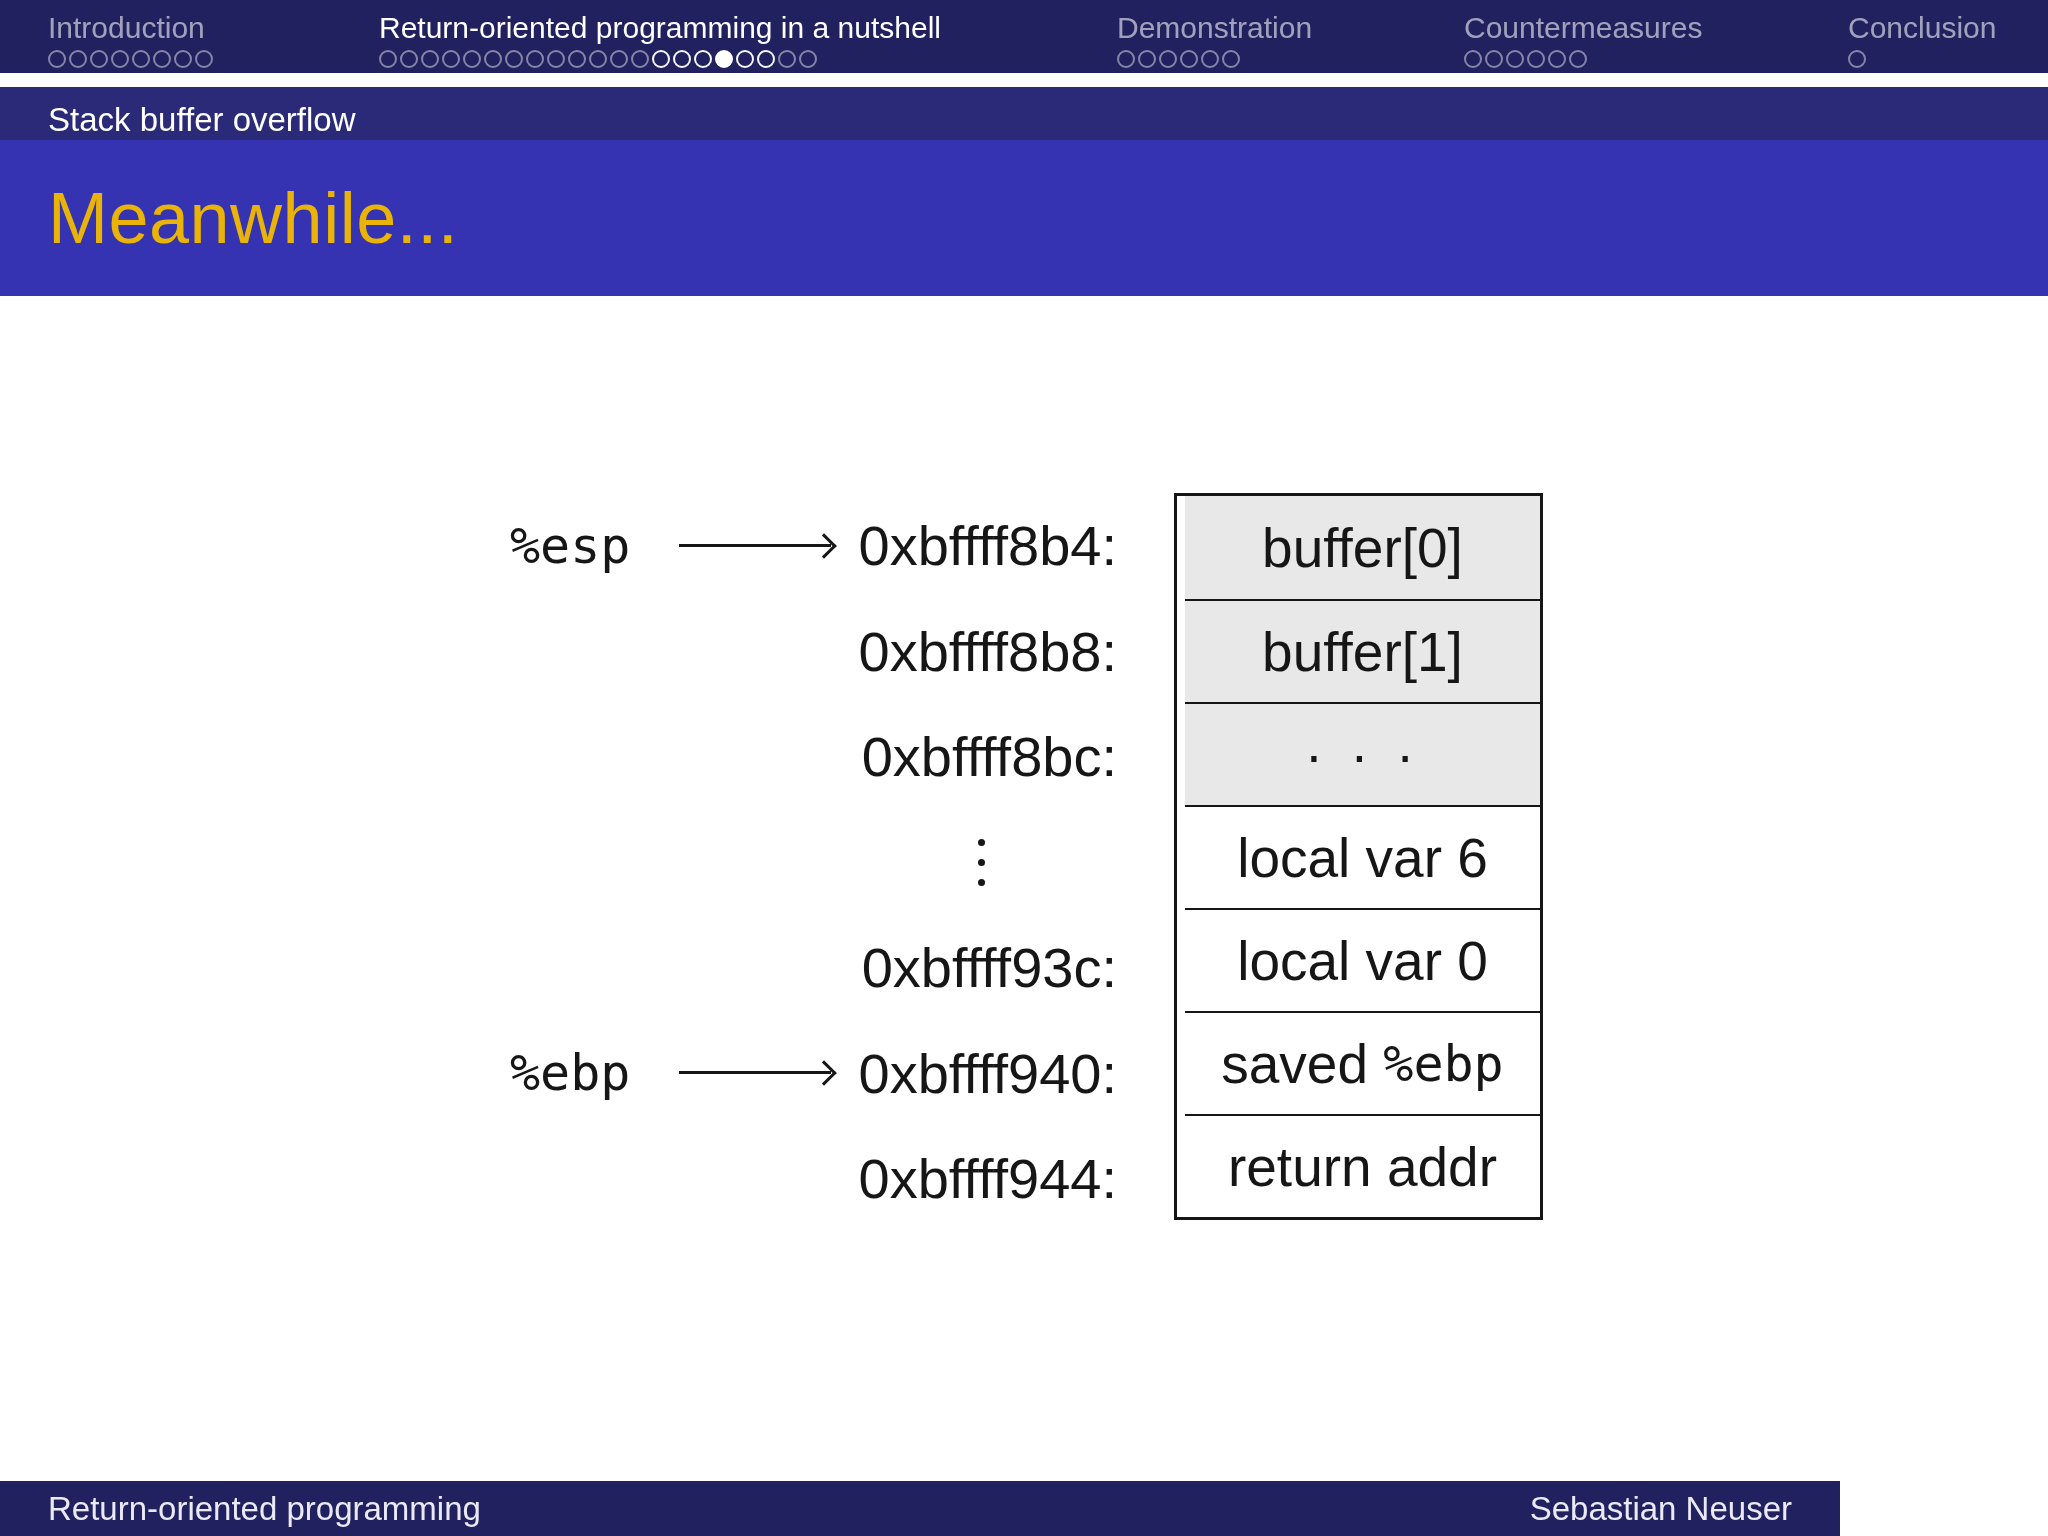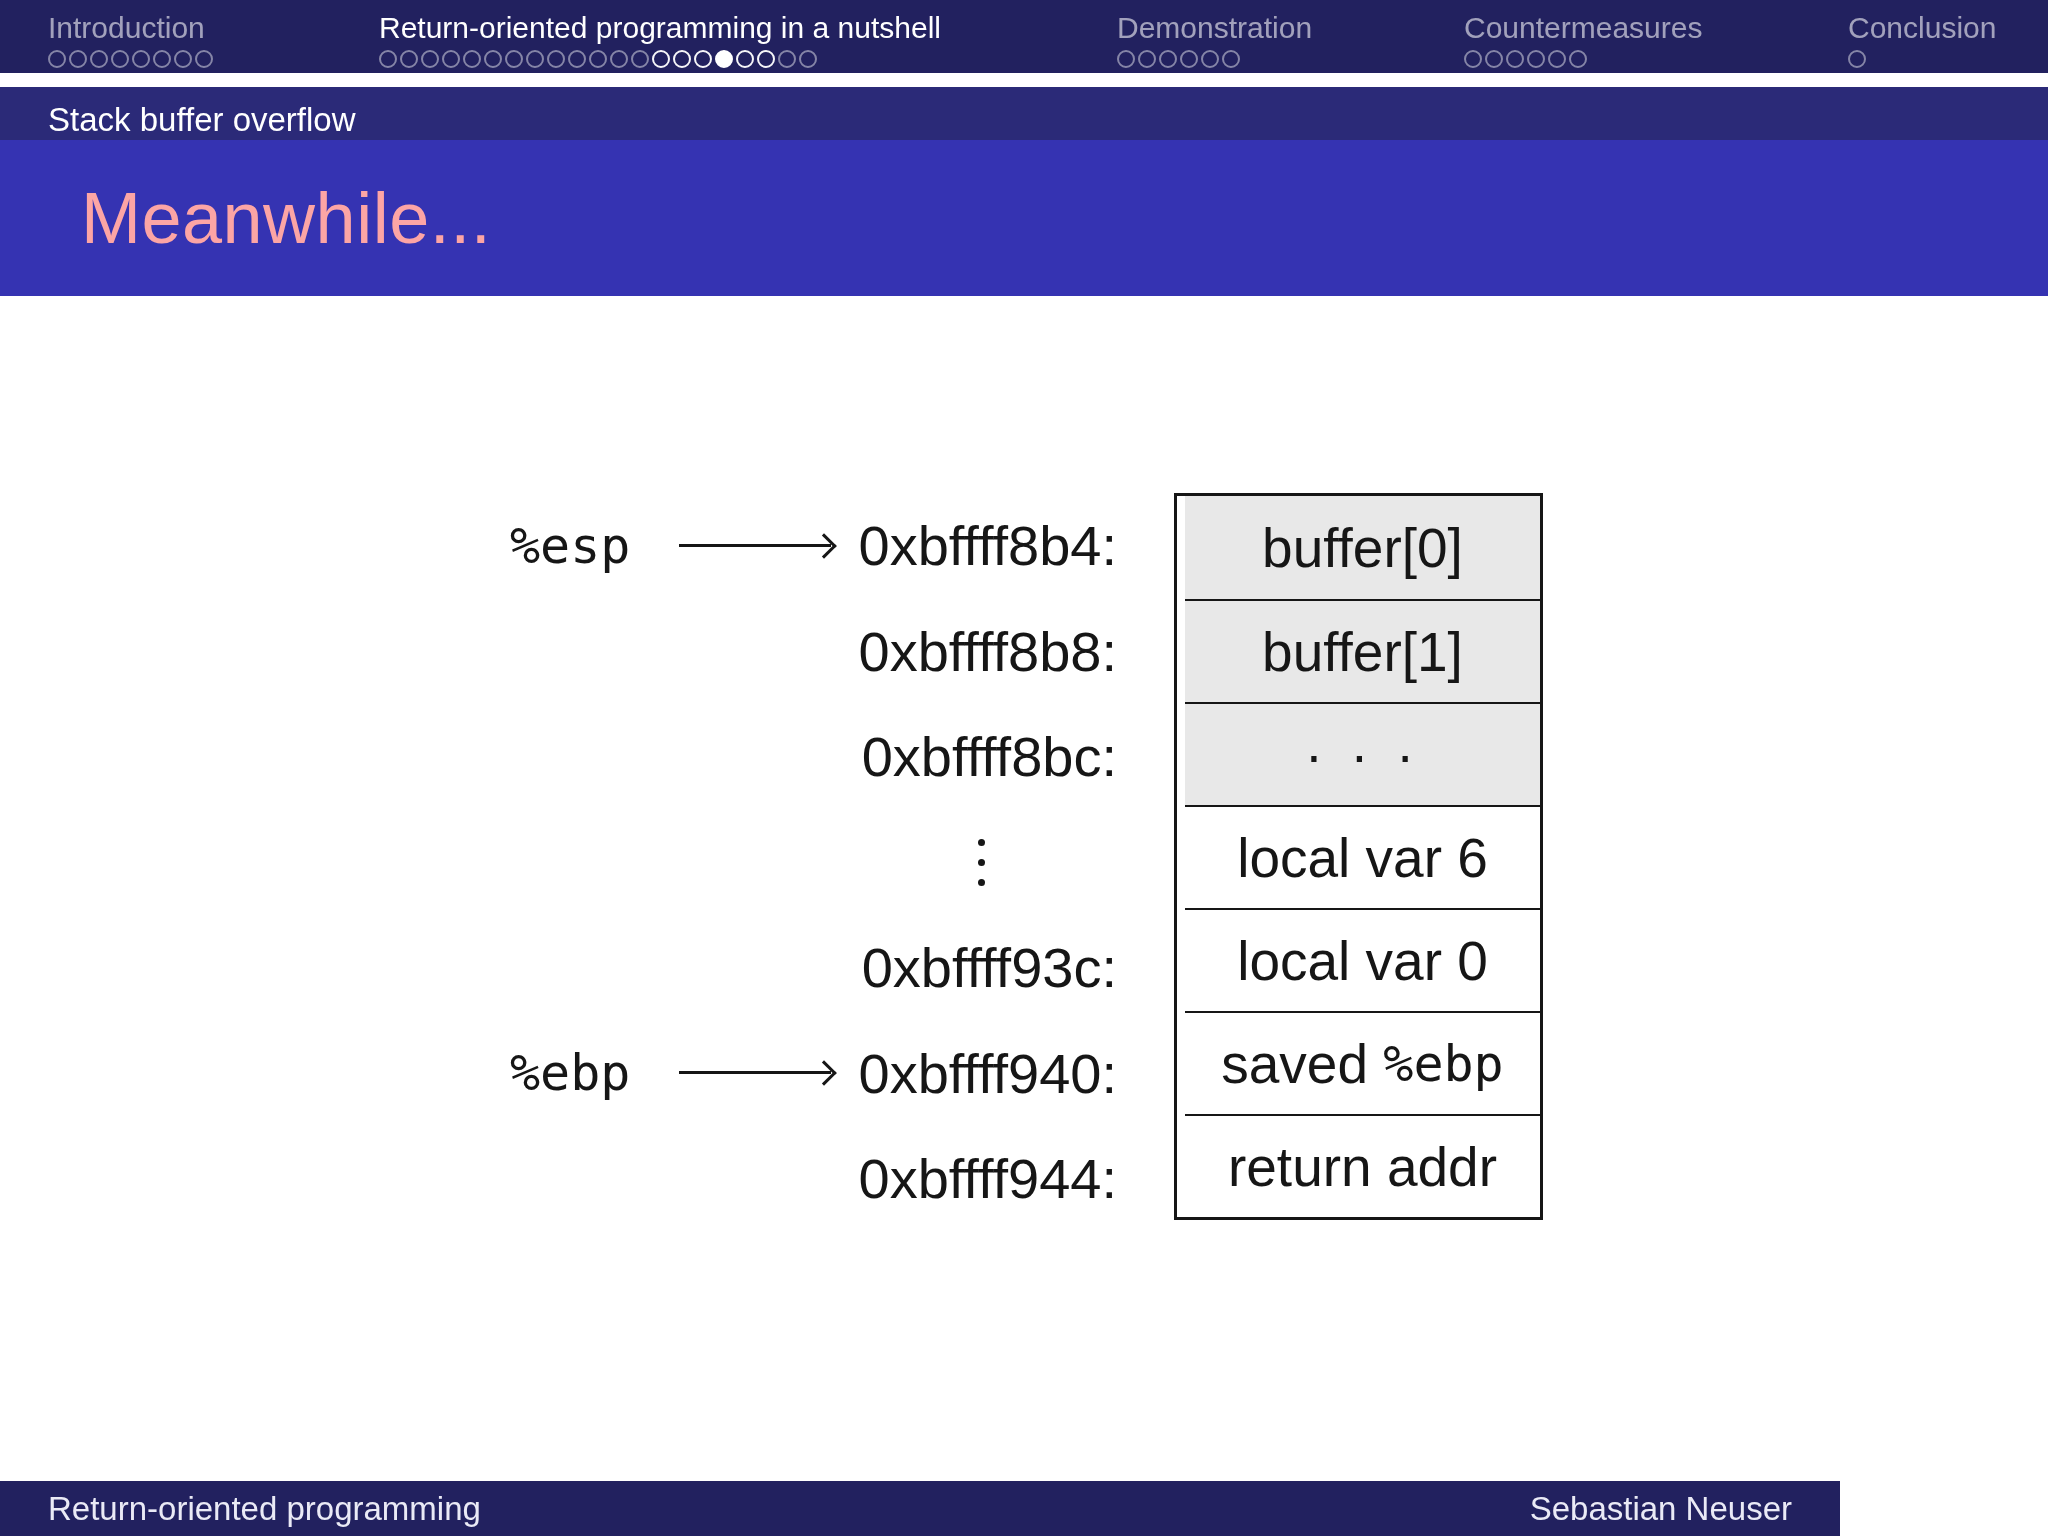--- a/index.html
+++ b/index.html
@@ -23,21 +23,21 @@
   .dot.current { border-color:#ffffff; background:#ffffff; }
 
   
   .subbar { position:absolute; top:87px; left:0; width:2048px; height:65px; background:var(--subbar);
             display:flex; align-items:center; box-sizing:border-box; padding-left:48px; }
   .subbar-label { color:#ffffff; font-size:33px; }
 
   
   .titlebar { position:absolute; top:140px; left:0; width:2048px; height:156px; background:var(--titlebar);
               display:flex; align-items:center; box-sizing:border-box; padding-left:48px; }
-  .frame-title { color:#fca5a5; font-size:72px; letter-spacing:0.5px;margin-left:33px; }
+  .frame-title { color:#eab308; font-size:72px; letter-spacing:0.5px; }
 
   
   .body { position:absolute; top:296px; left:0; width:2048px; height:1508px; background:#ffffff; }
 
   .pointer { position:absolute; left:510px; width:335px; display:flex; align-items:center; justify-content:space-between; }
   .pointer.esp { top:197px;  height:105px; }  
   .pointer.ebp { top:724px;  height:105px; }  
   .reg { font-family:"DejaVu Sans Mono", monospace; font-size:50px; color:var(--ink); }
   .arrow { position:relative; width:152px; height:3px; background:var(--ink); margin-right:14px; }
   .arrow::after { content:""; position:absolute; right:-2px; top:50%; width:15px; height:15px;

